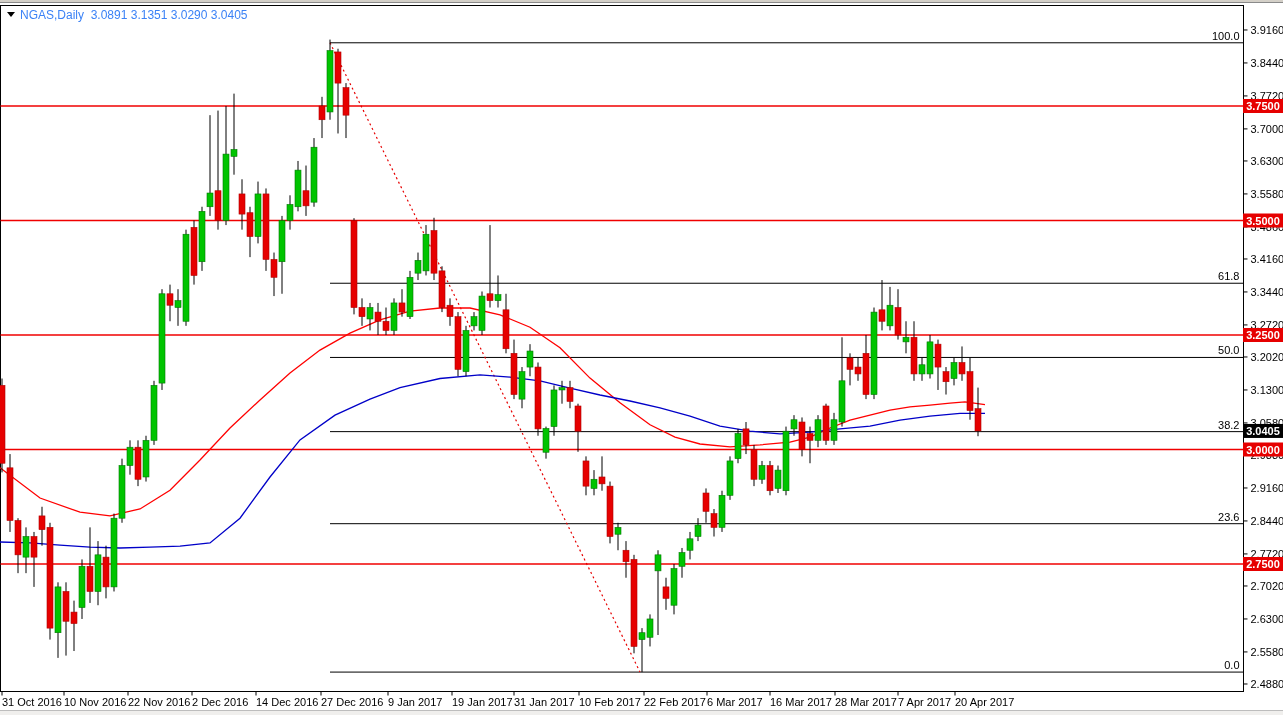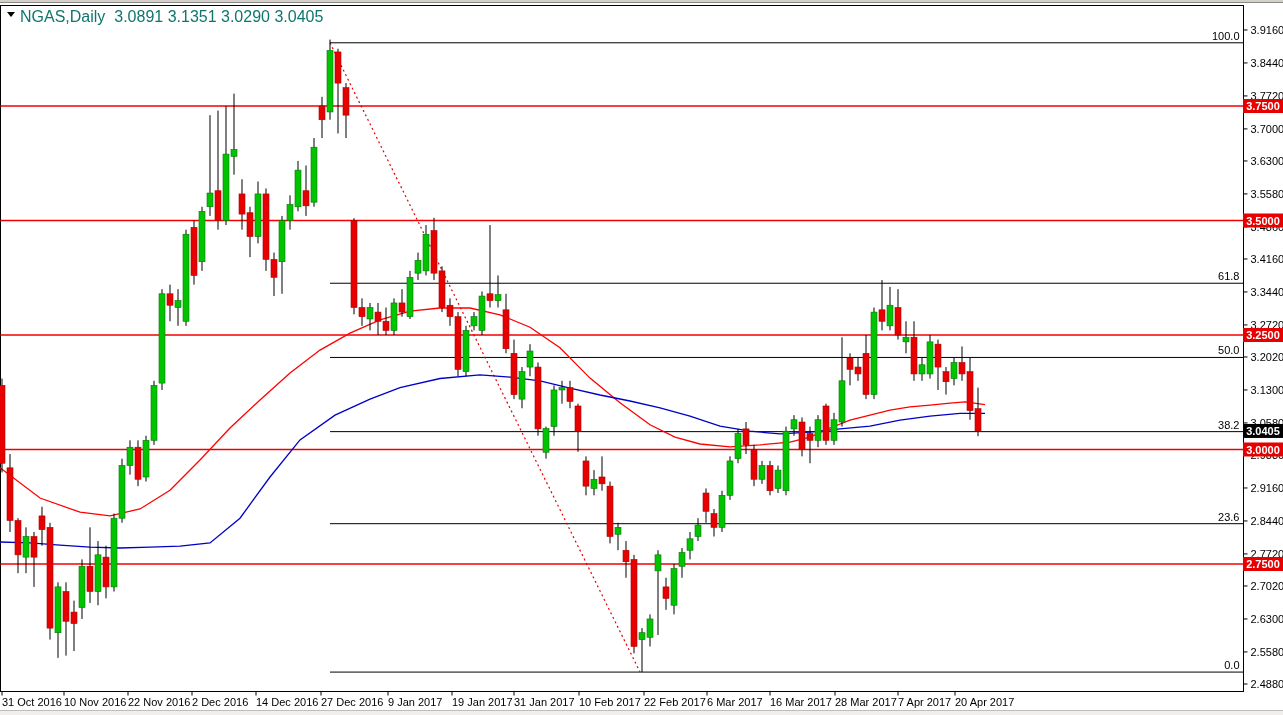--- a/index.html
+++ b/index.html
@@ -2,21 +2,21 @@
 <html><head>
 <meta charset="utf-8">
 <style>
   html,body{margin:0;padding:0;background:#ffffff;}
   .window{position:relative;width:1283px;height:715px;background:#ffffff;overflow:hidden;
           font-family:"Liberation Sans",sans-serif;}
   .top-edge{position:absolute;left:0;top:0;width:100%;height:3px;background:#d4d0c8;
             border-bottom:1px solid #8a8a8a;box-sizing:border-box;}
   .bottom-edge{position:absolute;left:0;top:710px;width:100%;height:5px;background:#f0efed;
             border-top:1px solid #bdbdbd;box-sizing:border-box;}
-  .chart-title{position:absolute;left:20px;top:8px;font-size:16px;color:#0f766e;white-space:pre;}
+  .chart-title{position:absolute;left:20px;top:8px;font-size:12px;color:#3b82f6;white-space:pre;}
   .dd-tri{position:absolute;left:7px;top:12px;width:0;height:0;
           border-left:4px solid transparent;border-right:4px solid transparent;border-top:5px solid #000;}
   svg{position:absolute;left:0;top:0;}
   text{font-family:"Liberation Sans",sans-serif;}
 </style>
 </head>
 <body>
 
 <div class="window">
   <div class="top-edge"></div>

